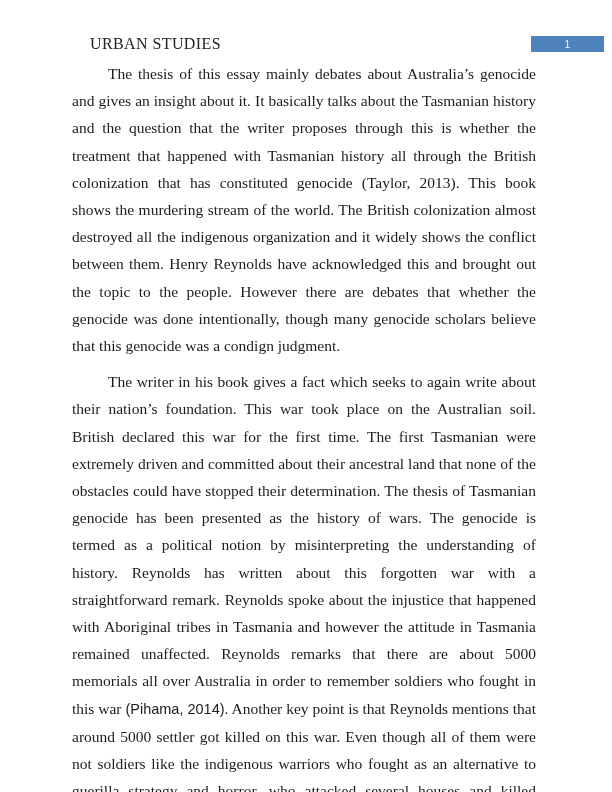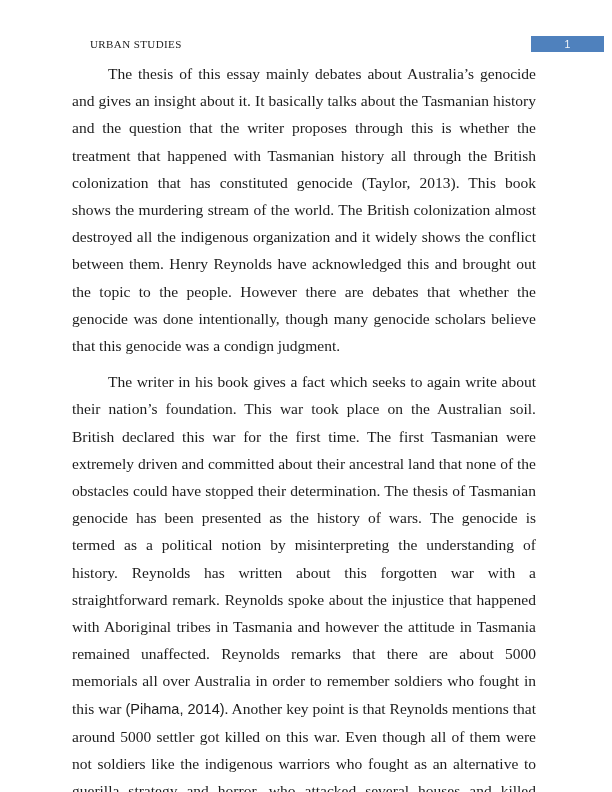--- a/index.html
+++ b/index.html
@@ -20,21 +20,21 @@
     top: 35px;
     left: 90px;
     right: 8px;
     height: 17px;
     display: flex;
     align-items: center;
     justify-content: space-between;
   }
   .running-head {
     font-family: "Liberation Serif", serif;
-    font-size: 11px;
+    font-size: 16px;
     letter-spacing: 0.4px;
     color: #222222;
   }
   .page-badge {
     width: 73px;
     height: 16px;
     background: #4f81bd; 
     display: flex;
     align-items: center;
     justify-content: center;

